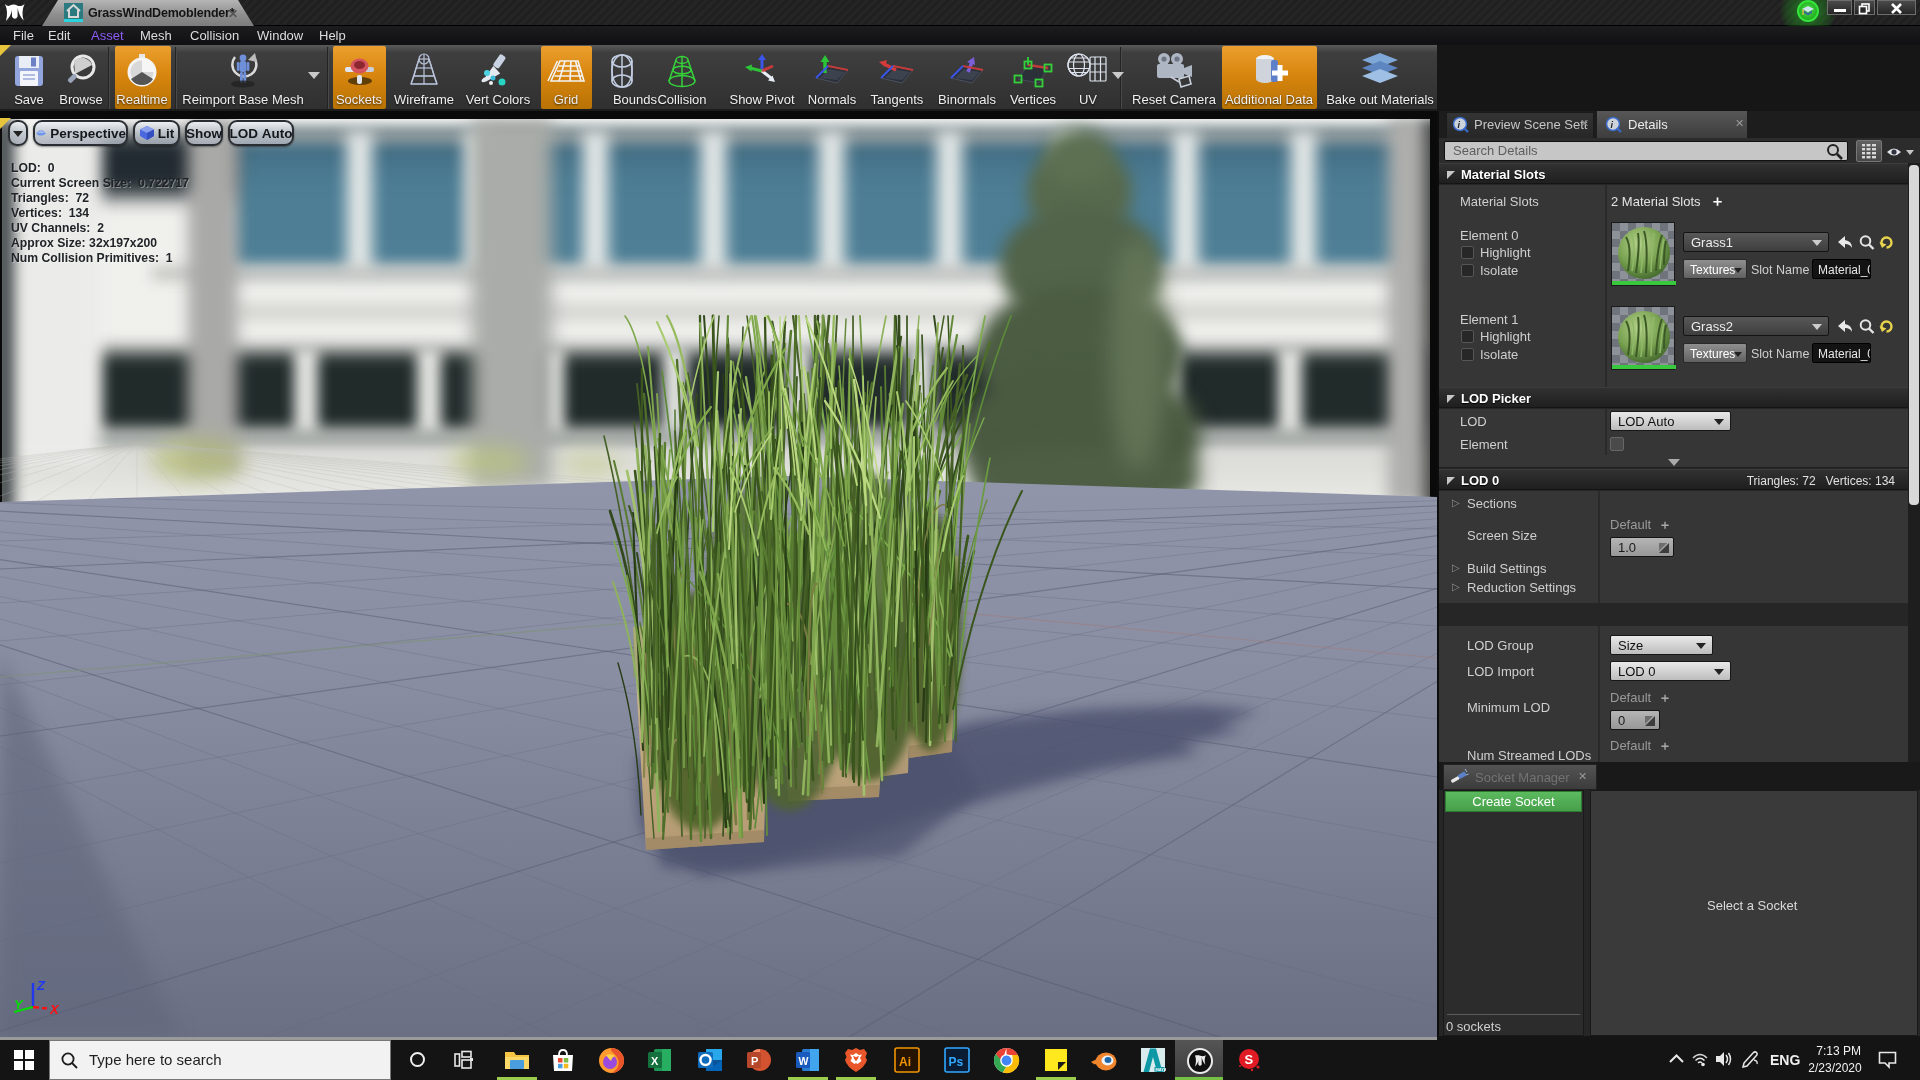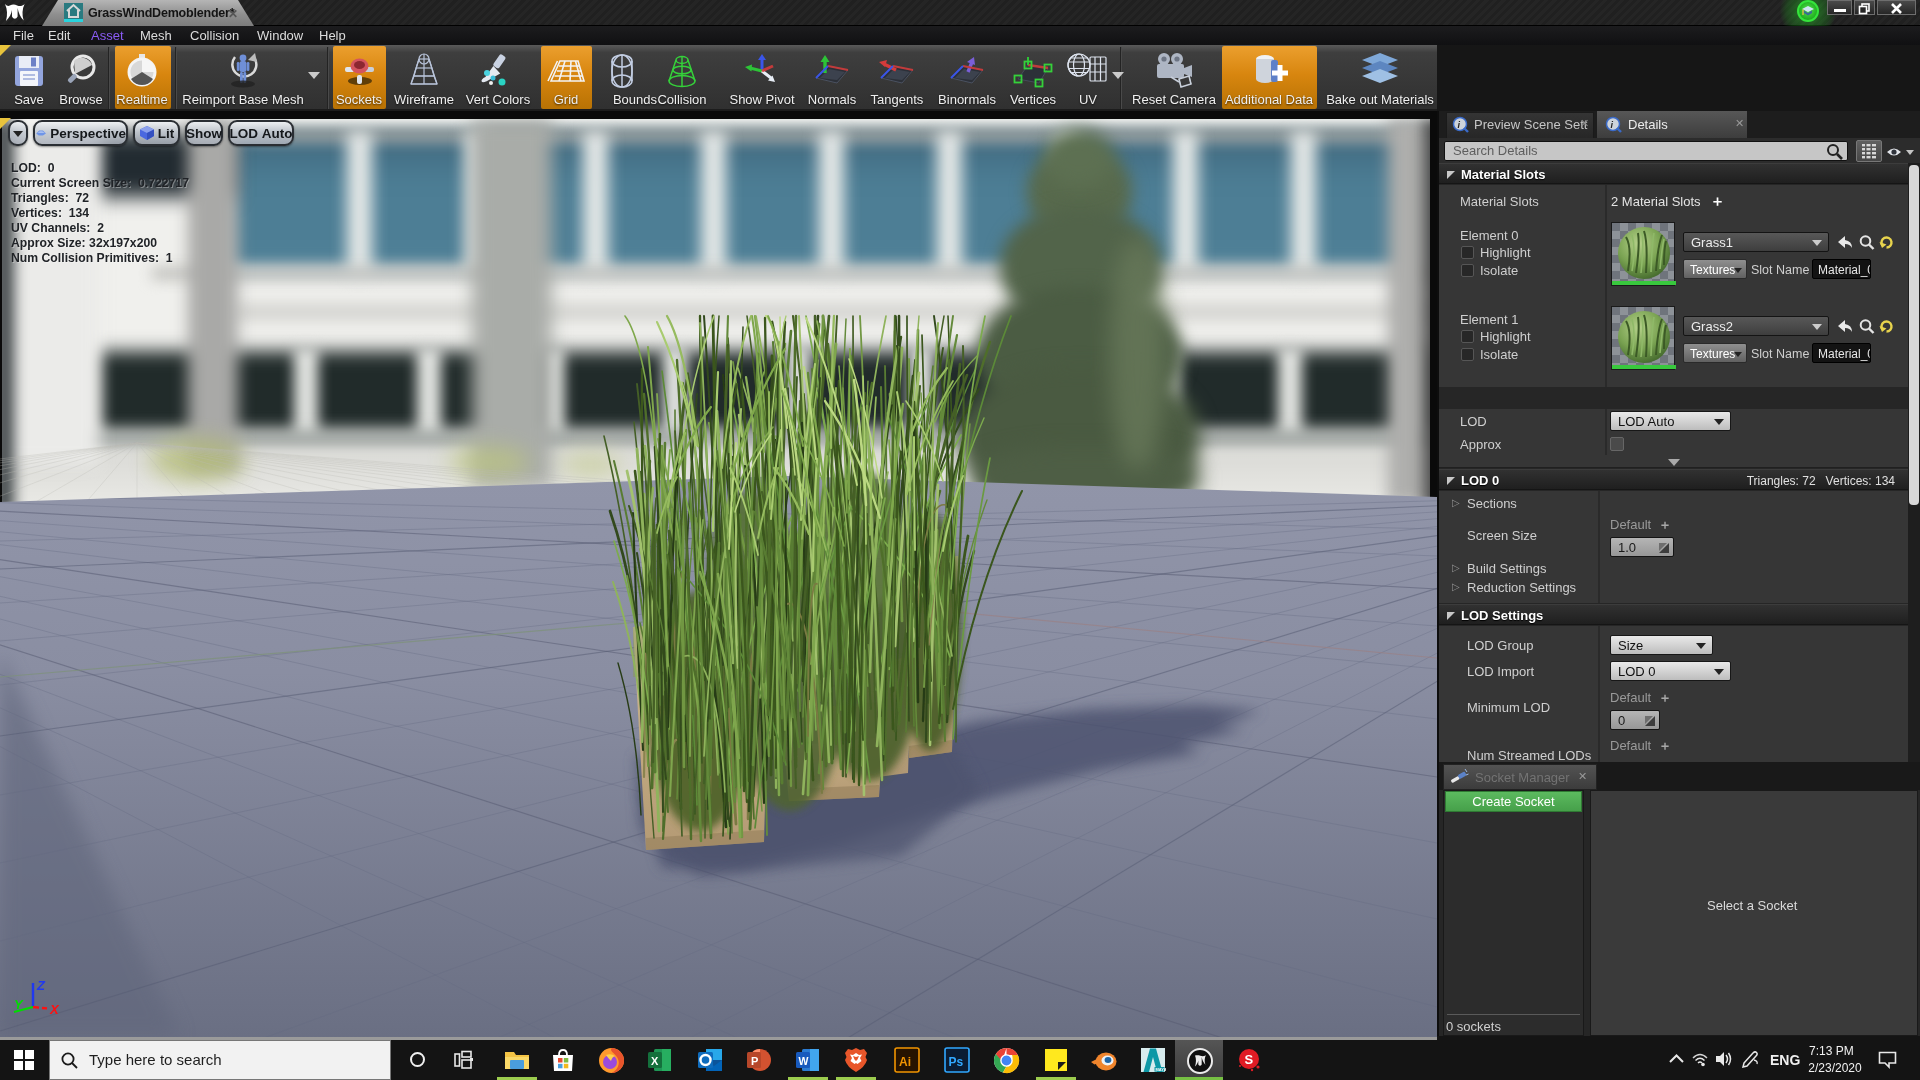--- a/index.html
+++ b/index.html
@@ -1147,28 +1147,32 @@
       <path d="M0.5 8 L3 14 L7.5 10.5 Z" fill="#e8d44d"></path>
     </svg>
 <div class="abs" style="left:1683px;top:343px;width:64px;height:20px;background:linear-gradient(#8f8f8f,#616161);border:1px solid #2a2a2a;border-radius:2px;color:#fff;font-size:12px">
       <span style="position:absolute;left:6px;top:2.5px">Textures</span>
       <span style="position:absolute;right:4px;top:8px;width:0;height:0;border:4px solid transparent;border-top:5px solid #222"></span>
     </div>
 <div class="row" style="left:1751px;top:347px;font-size:12.5px">Slot Name</div>
 <div class="abs" style="left:1812px;top:343px;width:59px;height:20px;background:#131313;border:1px solid #000;border-radius:2px;color:#e6e6e6;font-size:12px;overflow:hidden">
       <span style="position:absolute;left:5px;top:3px">Material_0</span>
     </div>
+<div class="hdr" style="top:387px;height:21px">
+      <span class="tri"></span>
+      <span class="ti">LOD Picker</span>
+    </div>
 <div class="abs" style="left:1439px;top:409px;width:469px;height:59px;background:#363636"></div>
 <div class="abs" style="left:1605px;top:409px;width:2px;height:59px;background:#2a2a2a"></div>
 <div class="row" style="left:1460px;top:414px">LOD</div>
 <div class="ddl" style="left:1610px;top:411px;width:121px;height:20px">
       <span class="t">LOD Auto</span>
       <span class="c"></span>
     </div>
-<div class="row" style="left:1460px;top:437px">Approx</div>
+<div class="row" style="left:1460px;top:437px">Element</div>
 <div class="cb" style="left:1610px;top:437px;width:14px;height:14px;background:#4a4a4a;border-color:#666"></div>
 <div class="abs" style="left:1439px;top:455px;width:469px;height:13px;background:#363636;border-bottom:1px solid #202020"></div>
 <div class="abs" style="left:1668px;top:459px;width:0;height:0;border:6px solid transparent;border-top:7px solid #aaa"></div>
 <div class="hdr" style="top:469px;height:21px">
       <span class="tri"></span>
       <span class="ti">LOD 0</span>
       <span style="position:absolute;right:13px;top:4px;font-weight:normal;font-size:12px;color:#e0e0e0">Triangles: 72&nbsp;&nbsp; Vertices: 134</span>
     </div>
 <div class="abs" style="left:1439px;top:491px;width:469px;height:112px;background:#363636"></div>
 <div class="abs" style="left:1598px;top:491px;width:2px;height:112px;background:#2a2a2a"></div>
@@ -1180,24 +1184,20 @@
       <span style="position:absolute;left:7px;top:2px">1.0</span>
       <svg style="position:absolute;right:3px;top:4px" width="12" height="12" viewBox="0 0 12 12">
         <path d="M11 1 L11 11 L1 11 Z" fill="#3d3d3d"></path>
         <path d="M1 1 L9 1 L1 9 Z" fill="#6e6e6e"></path>
       </svg>
     </div>
 <div class="exp" style="left:1452px;top:562px">▷</div>
 <div class="row" style="left:1467px;top:561px">Build Settings</div>
 <div class="exp" style="left:1452px;top:581px">▷</div>
 <div class="row" style="left:1467px;top:580px">Reduction Settings</div>
-<div class="hdr" style="top:604px;height:21px">
-      <span class="tri"></span>
-      <span class="ti">LOD Settings</span>
-    </div>
 <div class="abs" style="left:1439px;top:626px;width:469px;height:136px;background:#363636"></div>
 <div class="abs" style="left:1598px;top:626px;width:2px;height:136px;background:#2a2a2a"></div>
 <div class="row" style="left:1467px;top:638px">LOD Group</div>
 <div class="ddl" style="left:1610px;top:635px;width:103px;height:20px">
       <span class="t">Size</span>
       <span class="c"></span>
     </div>
 <div class="row" style="left:1467px;top:664px">LOD Import</div>
 <div class="ddl" style="left:1610px;top:661px;width:121px;height:20px">
       <span class="t">LOD 0</span>
@@ -1377,18 +1377,18 @@
     </svg>
 <svg class="abs" style="left:1714px;top:1050px" width="20" height="18" viewBox="0 0 20 18">
       <path d="M2 6 L6 6 L10 2 L10 16 L6 12 L2 12 Z" fill="#e8e8e8"></path>
       <path d="M12 5 Q15 9 12 13 M14.5 3 Q18.5 9 14.5 15" fill="none" stroke="#e8e8e8" stroke-width="1.5"></path>
     </svg>
 <svg class="abs" style="left:1740px;top:1050px" width="20" height="19" viewBox="0 0 20 19">
       <path d="M4 13 L13 3 Q15 1 16.5 2.5 Q18 4 16 6 L7 16 L3 17 Z" fill="none" stroke="#e8e8e8" stroke-width="1.5"></path>
       <path d="M14 10 Q18 11 17 14" fill="none" stroke="#e8e8e8" stroke-width="1.3"></path>
     </svg>
 <div class="abs" style="left:1770px;top:1052px;color:#f0f0f0;font-size:14px;font-weight:bold">ENG</div>
-<div class="abs" style="left:1809px;top:1044px;width:52px;color:#f0f0f0;font-size:12px;text-align:left">7:13 PM</div>
+<div class="abs" style="left:1809px;top:1044px;width:52px;color:#f0f0f0;font-size:12px;text-align:right">7:13 PM</div>
 <div class="abs" style="left:1802px;top:1061px;width:66px;color:#f0f0f0;font-size:12px;text-align:center">2/23/2020</div>
 <svg class="abs" style="left:1878px;top:1051px" width="19" height="18" viewBox="0 0 19 18">
       <path d="M1.5 1.5 L17.5 1.5 L17.5 12 L11 12 L11 16 L7 12 L1.5 12 Z" fill="none" stroke="#e8e8e8" stroke-width="1.6"></path>
     </svg>
 
 </div>
 </body></html>

